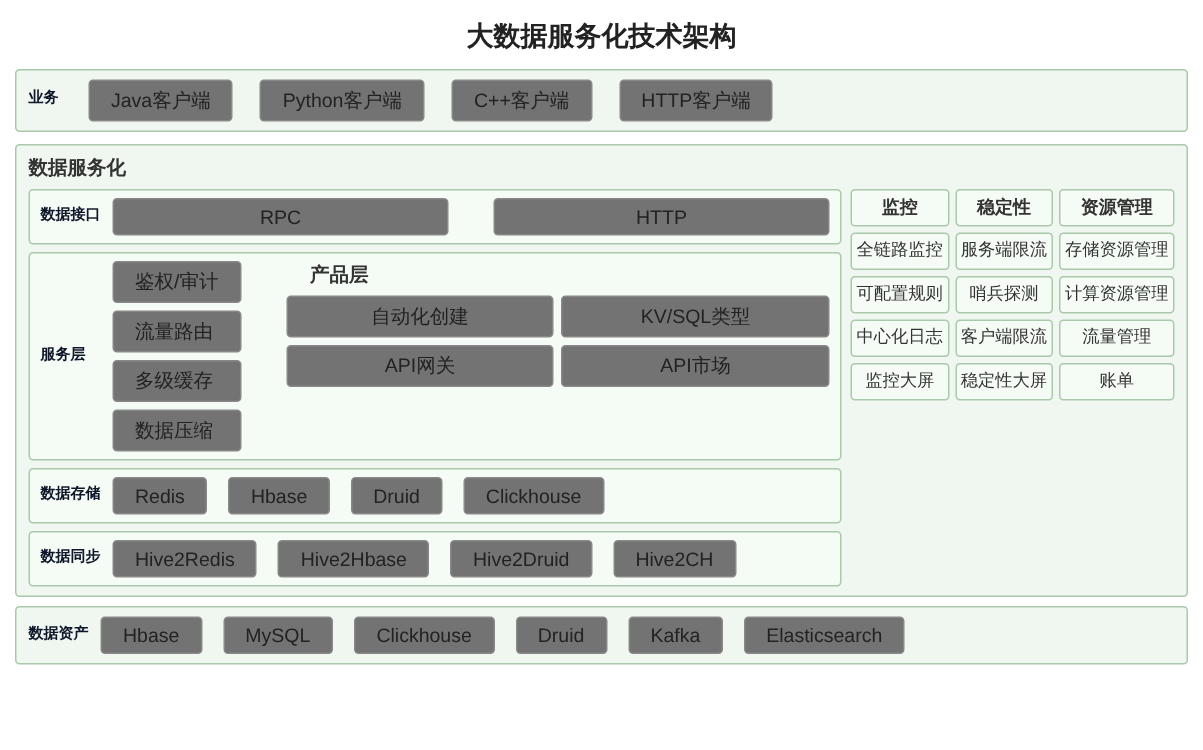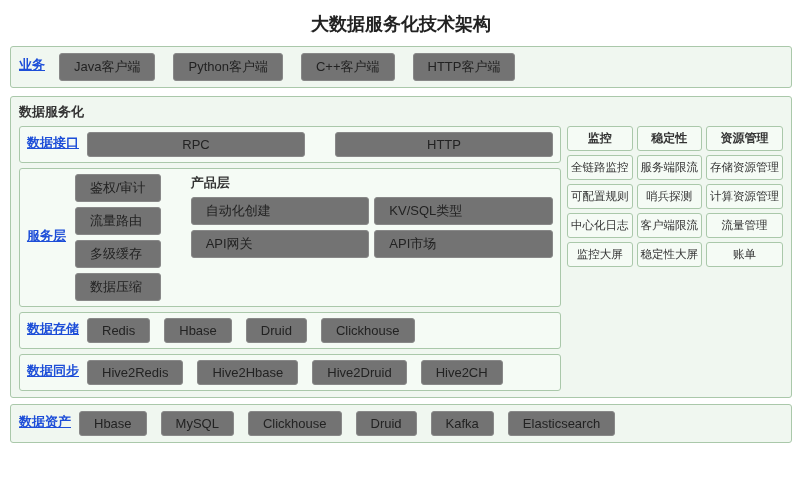--- a/index.html
+++ b/index.html
@@ -18,25 +18,24 @@
       color: #222;
     }
     .outer-box {
       margin: 0 10px 8px 10px;
       border: 1.5px solid #aac8aa;
       background: #f0f7f0;
       border-radius: 3px;
       padding: 6px 8px;
     }
     .section-label {
-      font-size: 13px;
-      font-weight: bold;
-      color: #1d4ed8;
+      font-size: 10px;
+      font-weight: bold;
+      color: #0f172a;
       margin-bottom: 4px;
-      text-decoration: underline;
     }
     
     .yewu-row {
       display: flex;
       align-items: center;
       gap: 8px;
       flex-wrap: nowrap;
     }
     .yewu-row .section-label { min-width: 32px; }
     .client-boxes {
@@ -122,25 +121,27 @@
       gap: 5px;
       flex: 1;
     }
     .chanpinceng-header {
       font-size: 13px;
       font-weight: bold;
       color: #333;
       display: flex;
       align-items: center;
       gap: 6px;
+      margin-left: 16px;
     }
     .chanpinceng-grid {
       display: grid;
       grid-template-columns: 1fr 1fr;
       gap: 5px;
+      text-align: center;
     }
     
     .storage-row {
       display: flex;
       align-items: center;
       gap: 8px;
     }
     .storage-row .section-label { min-width: 40px; }
     .storage-boxes {
       display: flex;

